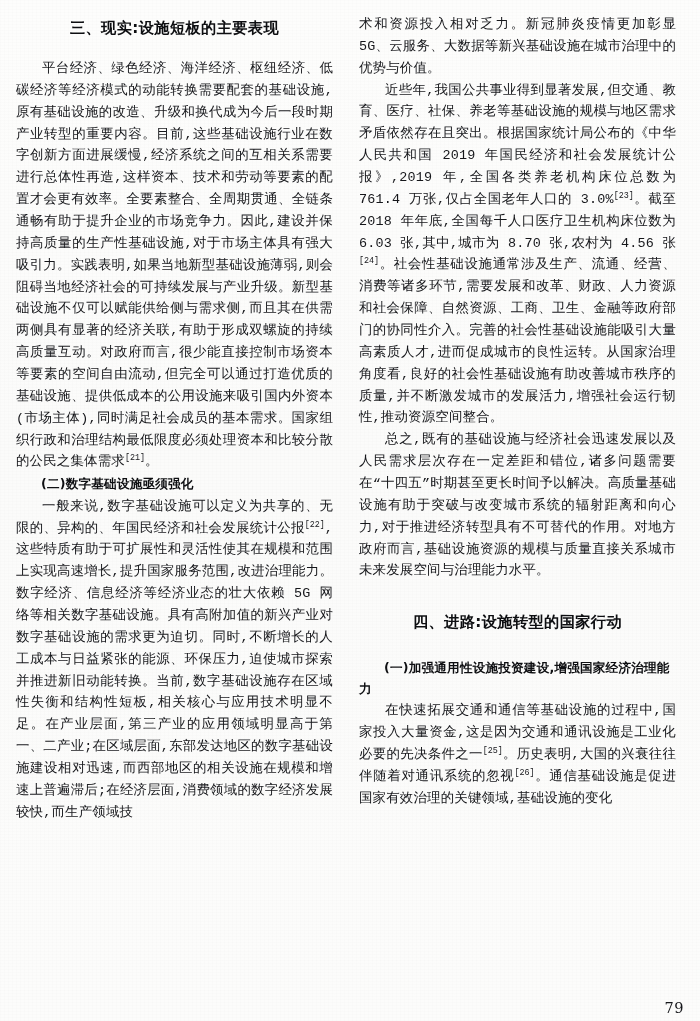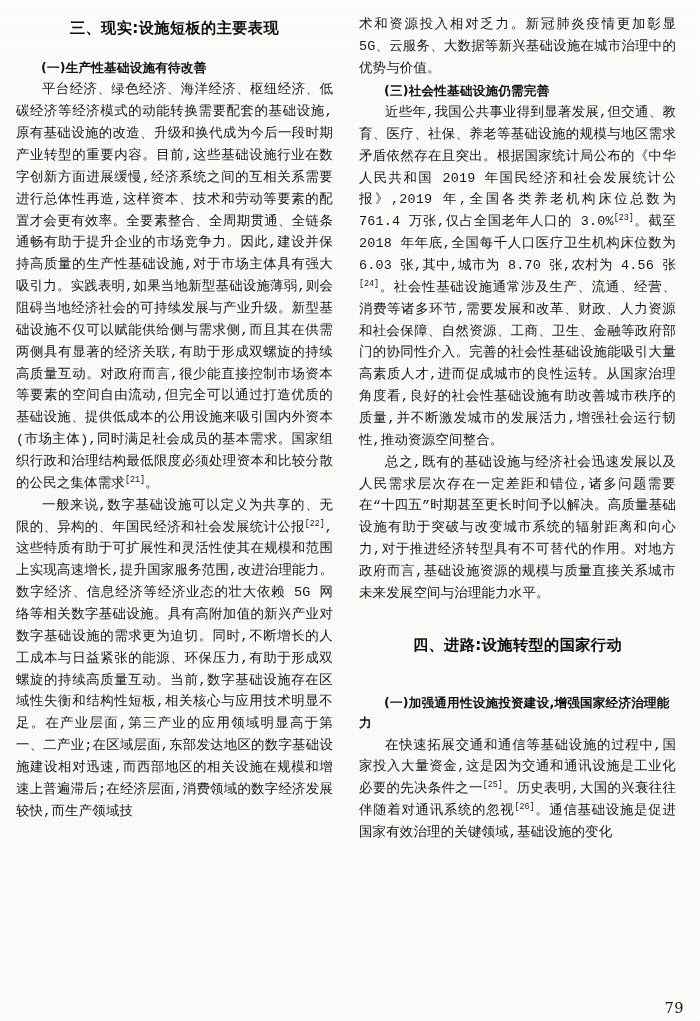--- a/index.html
+++ b/index.html
@@ -49,21 +49,21 @@
     font-weight: 700;
     font-size: 15.2px;
     letter-spacing: 0.4px;
     text-align: center;
     margin: 0 0 19px 0;
     padding: 4px 0 0 0;
     color: #0e0f12;
   }
   .section-heading.second {
     margin-top: 26px;
-    margin-bottom: 37px;
+    margin-bottom: 25px;
   }
 
   .sub-heading {
     font-family: "DejaVu Sans", "Liberation Sans", sans-serif;
     font-weight: 700;
     font-size: 12.6px;
     letter-spacing: 0.2px;
     margin: 1px 0 1px 0;
     text-indent: 25px;
     color: #0e0f12;
@@ -124,38 +124,37 @@
 <body>
 
 <div class="page">
   <div class="columns">
 
     <div class="col">
 
       <h2 class="section-heading">三、现实:设施短板的主要表现</h2>
 
 
-      <h3 class="sub-heading">(一)生产性基础设施有待改善</h3>
 
       <p class="body">
         <span>平台经济、绿色经济、海洋经济、枢纽经济、低碳经济等经济模式的动能转换需要配套的基础设施,原有基础设施的改造、升级和换代成为今后一段时期产业转型的重要内容。目前,这些基础设施行业在数字创新方面进展缓慢,经济系统之间的互相关系需要进行总体性再造,这样资本、技术和劳动等要素的配置才会更有效率。全要素整合、全周期贯通、全链条通畅有助于提升企业的市场竞争力。因此,建设并保持高质量的生产性基础设施,对于市场主体具有强大吸引力。实践表明,如果当地新型基础设施薄弱,则会阻碍当地经济社会的可持续发展与产业升级。新型基础设施不仅可以赋能供给侧与需求侧,而且其在供需两侧具有显著的经济关联,有助于形成双螺旋的持续高质量互动。对政府而言,很少能直接控制市场资本等要素的空间自由流动,但完全可以通过打造优质的基础设施、提供低成本的公用设施来吸引国内外资本(市场主体),同时满足社会成员的基本需求。国家组织行政和治理结构最低限度必须处理资本和比较分散的公民之集体需求</span><sup class="cite">[21]</sup><span>。</span>
       </p>
 
+      <h3 class="sub-heading">(二)数字基础设施亟须强化</h3>
 
       <p class="body">
-        <span>一般来说,数字基础设施可以定义为共享的、无限的、异构的、年国民经济和社会发展统计公报</span><sup class="cite">[22]</sup><span>,这些特质有助于可扩展性和灵活性使其在规模和范围上实现高速增长,提升国家服务范围,改进治理能力。数字经济、信息经济等经济业态的壮大依赖 5G 网络等相关数字基础设施。具有高附加值的新兴产业对数字基础设施的需求更为迫切。同时,不断增长的人工成本与日益紧张的能源、环保压力,有助于形成双螺旋的持续高质量互动。当前,数字基础设施存在区域性失衡和结构性短板,相关核心与应用技术明显不足。在产业层面,第三产业的应用领域明显高于第一、二产业;在区域层面,东部发达地区的数字基础设施建设相对迅速,而西部地区的相关设施在规模和增速上普遍滞后;在经济层面,消费领域的数字经济发展较快,而生产领域技</span>
+        <span>一般来说,数字基础设施可以定义为共享的、无限的、异构的、年国民经济和社会发展统计公报</span><sup class="cite">[22]</sup><span>,这些特质有助于可扩展性和灵活性使其在规模和范围上实现高速增长,提升国家服务范围,改进治理能力。数字经济、信息经济等经济业态的壮大依赖 5G 网络等相关数字基础设施。具有高附加值的新兴产业对数字基础设施的需求更为迫切。同时,不断增长的人工成本与日益紧张的能源、环保压力,迫使城市探索并推进新旧动能转换。当前,数字基础设施存在区域性失衡和结构性短板,相关核心与应用技术明显不足。在产业层面,第三产业的应用领域明显高于第一、二产业;在区域层面,东部发达地区的数字基础设施建设相对迅速,而西部地区的相关设施在规模和增速上普遍滞后;在经济层面,消费领域的数字经济发展较快,而生产领域技</span>
       </p>
 
     </div>
 
     <div class="col">
 
       <p class="body cont">术和资源投入相对乏力。新冠肺炎疫情更加彰显 5G、云服务、大数据等新兴基础设施在城市治理中的优势与价值。</p>
 
-      <h3 class="sub-heading">(三)社会性基础设施仍需完善</h3>
 
       <p class="body">
         <span>近些年,我国公共事业得到显著发展,但交通、教育、医疗、社保、养老等基础设施的规模与地区需求矛盾依然存在且突出。根据国家统计局公布的《中华人民共和国 2019 年国民经济和社会发展统计公报》,2019 年,全国各类养老机构床位总数为 761.4 万张,仅占全国老年人口的 3.0%</span><sup class="cite">[23]</sup><span>。截至 2018 年年底,全国每千人口医疗卫生机构床位数为 6.03 张,其中,城市为 8.70 张,农村为 4.56 张</span><sup class="cite">[24]</sup><span>。社会性基础设施通常涉及生产、流通、经营、消费等诸多环节,需要发展和改革、财政、人力资源和社会保障、自然资源、工商、卫生、金融等政府部门的协同性介入。完善的社会性基础设施能吸引大量高素质人才,进而促成城市的良性运转。从国家治理角度看,良好的社会性基础设施有助改善城市秩序的质量,并不断激发城市的发展活力,增强社会运行韧性,推动资源空间整合。</span>
       </p>
 
       <p class="body">总之,既有的基础设施与经济社会迅速发展以及人民需求层次存在一定差距和错位,诸多问题需要在“十四五”时期甚至更长时间予以解决。高质量基础设施有助于突破与改变城市系统的辐射距离和向心力,对于推进经济转型具有不可替代的作用。对地方政府而言,基础设施资源的规模与质量直接关系城市未来发展空间与治理能力水平。</p>
 
       <h2 class="section-heading second">四、进路:设施转型的国家行动</h2>
 
 

